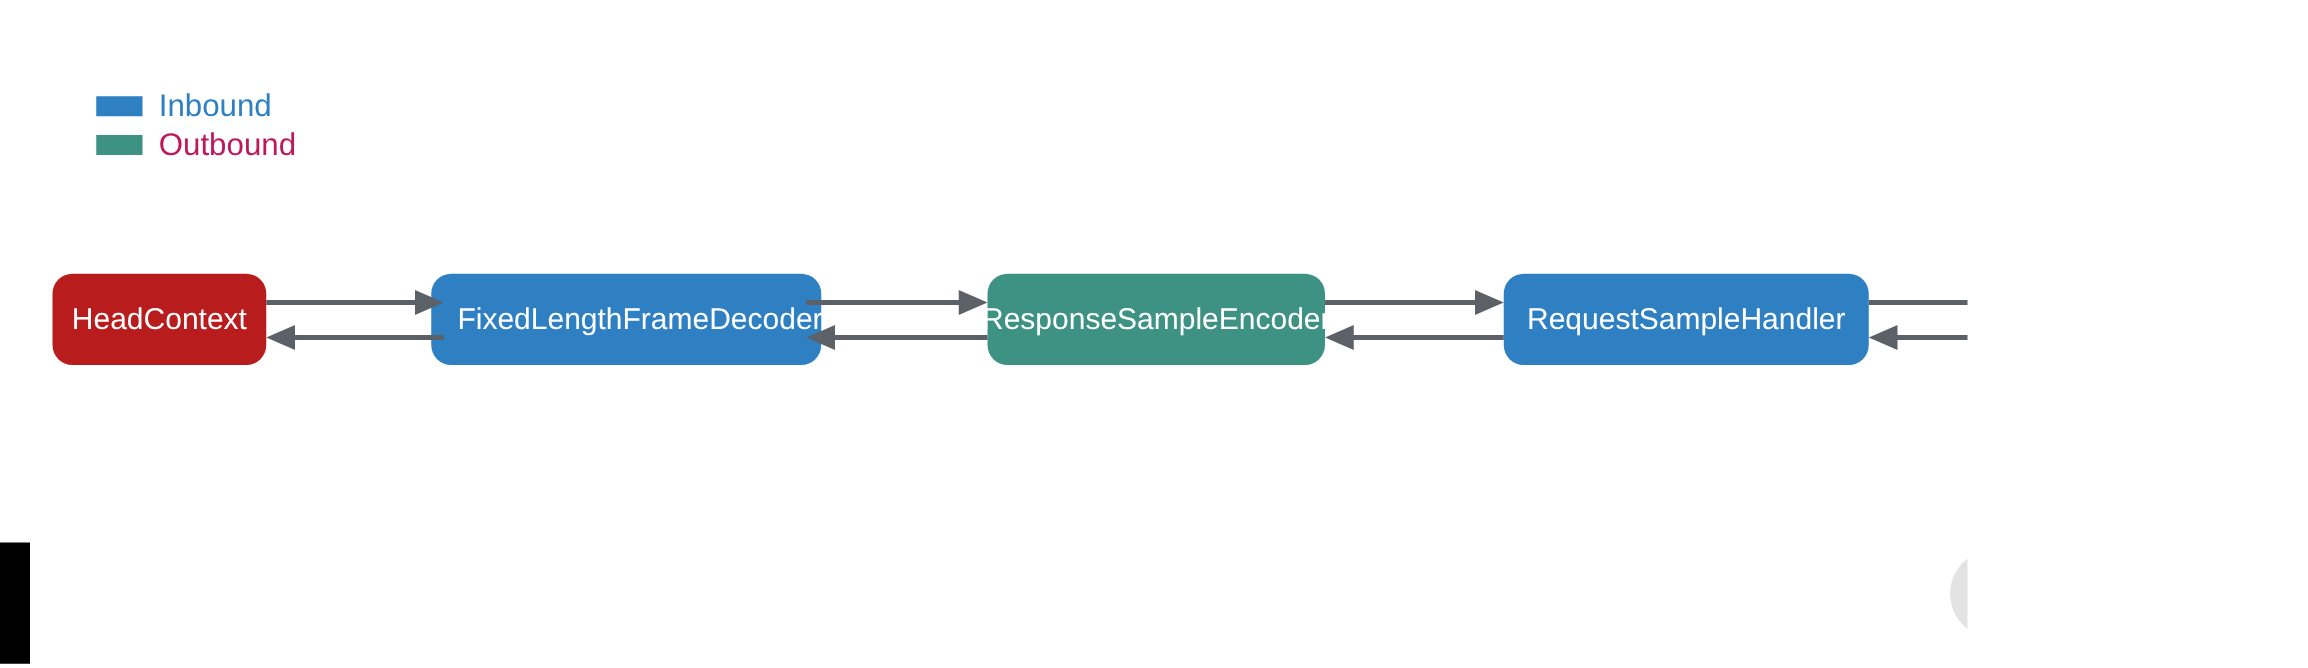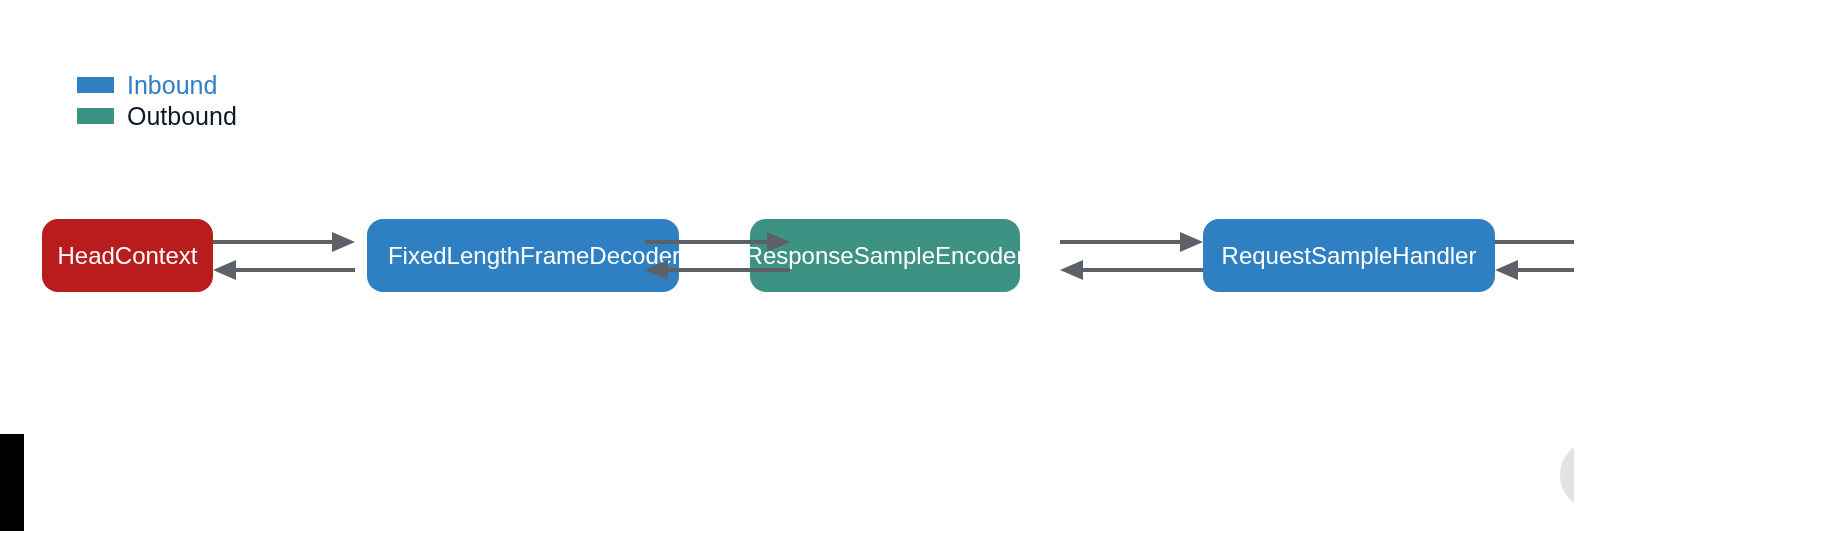--- a/index.html
+++ b/index.html
@@ -13,41 +13,41 @@
   }
 
   
   .legend { position: absolute; left: 77px; top: 74px; }
   .legend-row { display: flex; align-items: center; height: 22px; margin-bottom: 9px; }
   .swatch { width: 37px; height: 16px; margin-right: 13px; flex: 0 0 auto; }
   .swatch.inbound  { background: #2e80c3; }
   .swatch.outbound { background: #3e9284; }
   .legend-label { font-size: 25px; line-height: 22px; }
   .legend-label.inbound  { color: #2e80c3; }
-  .legend-label.outbound { color: #0f172a; }
+  .legend-label.outbound { color: #be185d; }
 
   
   .node {
     position: absolute;
     top: 219px;
     height: 73px;
     border-radius: 16px;
     color: #ffffff;
     font-size: 24px;
     display: flex;
     align-items: center;
     justify-content: center;
     white-space: nowrap;
   }
   .node.red   { background: #b91c1c; }
   .node.blue  { background: #2e80c3; }
   .node.green { background: #3e9284; }
   .n1 { left: 42px;   width: 171px; }
-  .n2 { left: 367px;  width: 290px; padding-left: 22px; }
-  .n3 { left: 750px;  width: 270px; }
+  .n2 { left: 345px;  width: 290px; padding-left: 22px; }
+  .n3 { left: 790px;  width: 270px; }
   .n4 { left: 1203px; width: 292px; }
   .n5 { left: 1637px; width: 163px; }
 
   
   .arrow-line {
     position: absolute;
     height: 4px;
     background: #5c6067;
   }
   .arrow-head {

